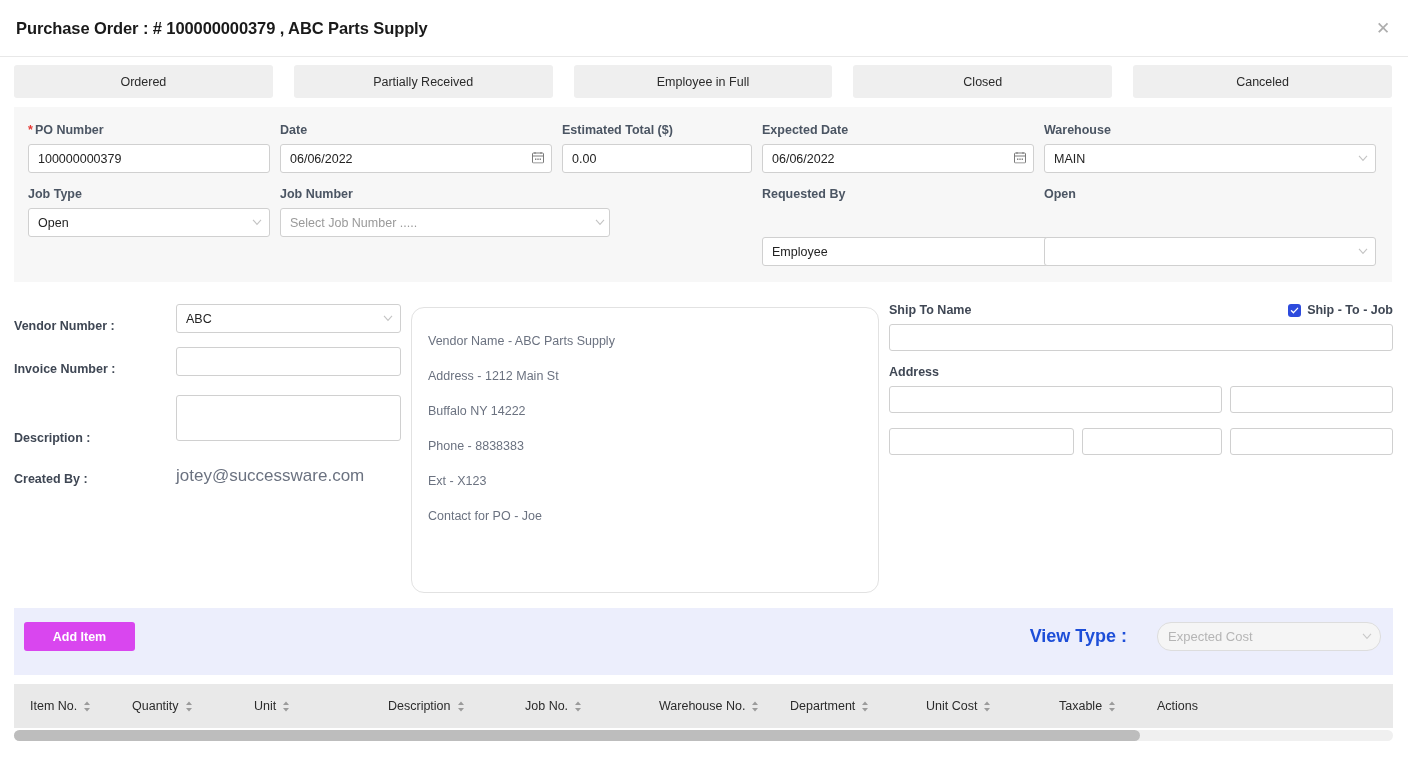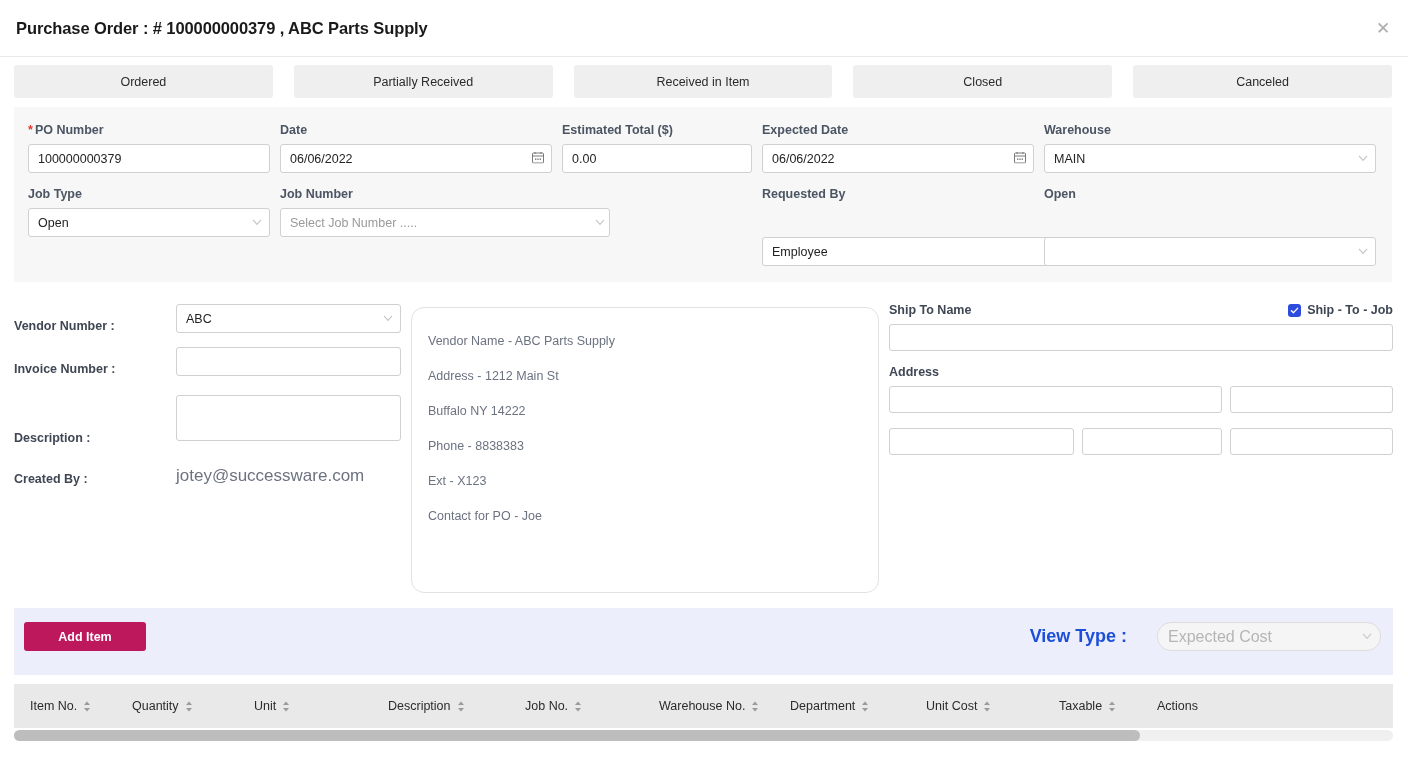--- a/index.html
+++ b/index.html
@@ -232,22 +232,22 @@
     position: absolute;
     left: 14px; top: 608px;
     width: 1379px;
     height: 67px;
     background: #eceefc;
     display: flex;
     align-items: flex-start;
     padding: 14px 12px 0 10px;
   }
   .add-item-btn {
-    width: 122px; height: 29px;
-    background: #be185d;
+    width: 111px; height: 29px;
+    background: #d946ef;
     color: #fff;
     border: none;
     border-radius: 3px;
     font-size: 12.5px;
     font-weight: bold;
     cursor: pointer;
     font-family: "Liberation Sans", sans-serif;
   }
   .view-type-wrap {
     margin-left: auto;
@@ -262,21 +262,21 @@
   }
   .view-type-sel {
     position: relative;
     width: 224px; height: 29px;
     border: 1px solid #ddd;
     border-radius: 14px;
     background: #f5f5f5;
     display: flex;
     align-items: center;
     padding: 0 10px;
-    font-size: 16px;
+    font-size: 13px;
     color: #b5b5b5;
     cursor: not-allowed;
   }
 
   
   .tbl-head {
     position: absolute;
     left: 14px; top: 684px;
     width: 1379px;
     height: 44px;
@@ -316,21 +316,21 @@
 <body>
 
 <div class="modal-header">
   <div class="modal-title">Purchase Order : # 100000000379 , ABC Parts Supply</div>
   <div class="close-icon">✕</div>
 </div>
 
 <div class="status-row">
   <button class="status-tab">Ordered</button>
   <button class="status-tab">Partially Received</button>
-  <button class="status-tab">Received in Item</button>
+  <button class="status-tab">Employee in Full</button>
   <button class="status-tab">Closed</button>
   <button class="status-tab">Canceled</button>
 </div>
 
 <div class="form-panel">
   <div class="form-grid">
 
     <div class="fld-label"><span class="req-star">*</span><span>PO Number</span></div>
     <div></div>
     <div class="fld-label">Date</div>

